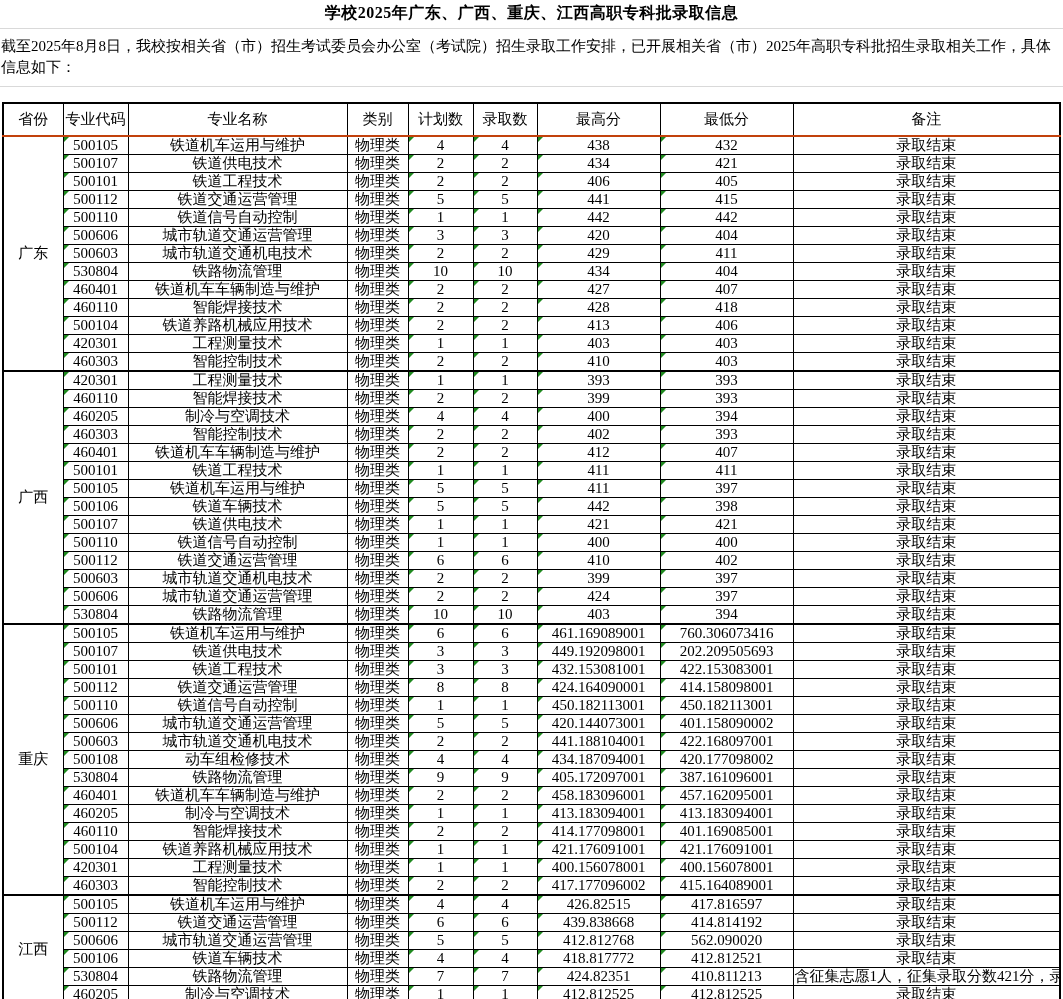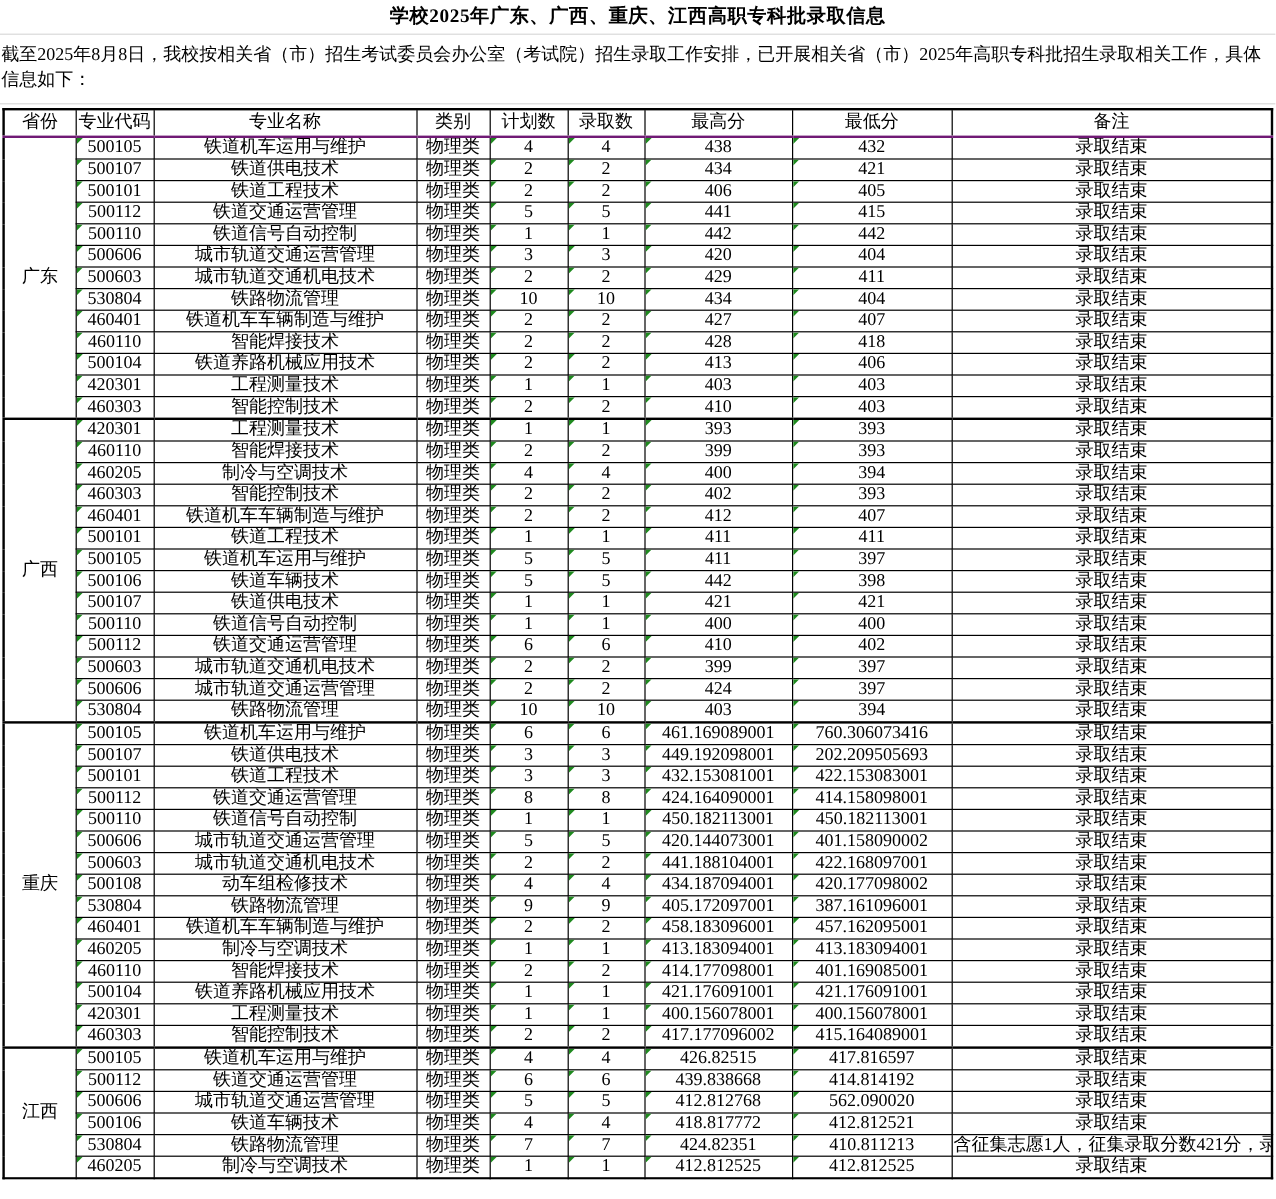--- a/index.html
+++ b/index.html
@@ -16,42 +16,42 @@
     text-align:center;
     padding:3px 0 4px 0;
     border-bottom:1px solid #d9d9d9;
     letter-spacing:0.5px;
   }
   .intro {
     font-size:15px;
     line-height:21px;
     padding:7px 3px 8px 1px;
     border-bottom:1px solid #d9d9d9;
-    margin-bottom:3px;
+    margin-bottom:15px;
   }
   table.adm {
     border-collapse:collapse;
     table-layout:fixed;
     margin:0 2px;
     width:1059px;
   }
   table.adm th, table.adm td {
     border:1px solid #000;
     font-size:15px;
     font-weight:normal;
     text-align:center;
     vertical-align:middle;
     padding:0 1px;
     height:18px;
     line-height:17px;
     overflow:hidden;
     white-space:nowrap;
   }
   table.adm { border:2px solid #000; }
-  table.adm thead th { height:23px; border-bottom:2px solid #701a75;text-align:center; }
+  table.adm thead th { height:33px; border-bottom:2px solid #c2410c;text-align:center; }
   tr.section-start td { border-top:2px solid #000; }
   td.flag { position:relative; }
   td.flag::before {
     content:"";
     position:absolute;
     top:0; left:0;
     width:0; height:0;
     border-top:5px solid var(--flag,#1f8a1f);
     border-right:5px solid transparent;
   }

